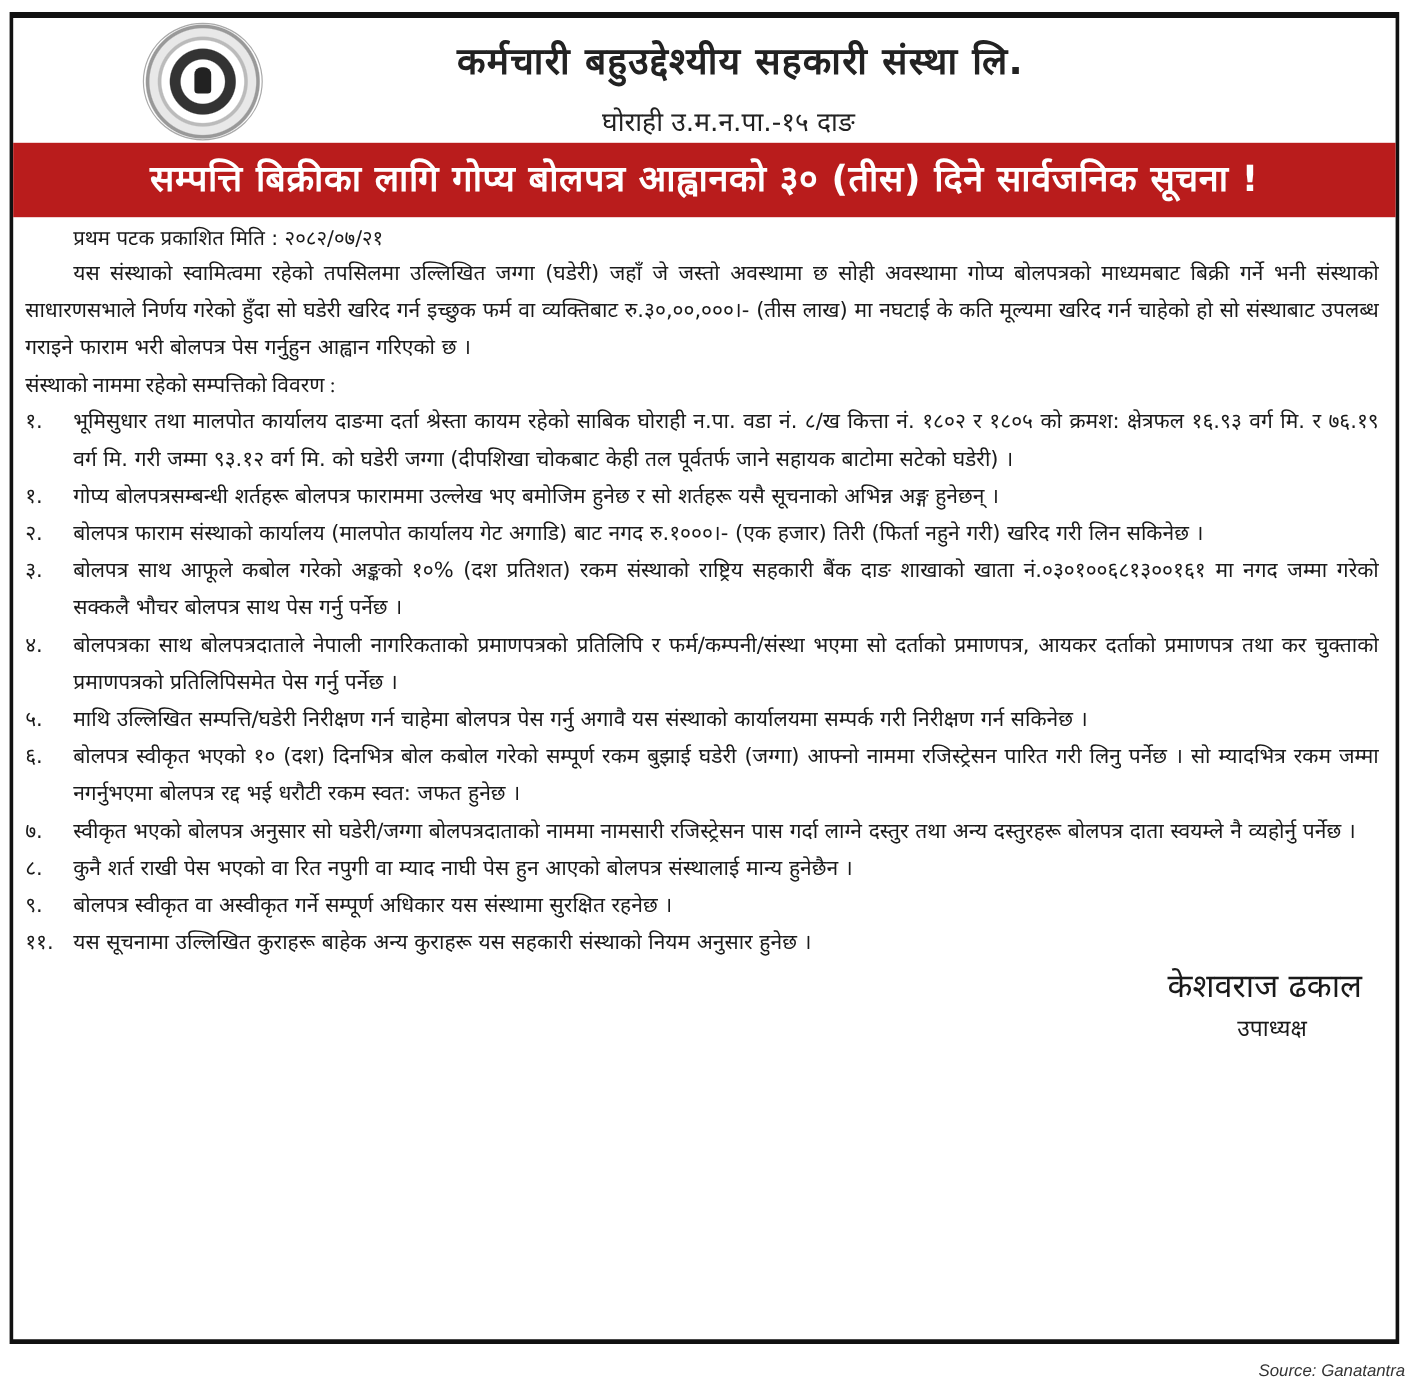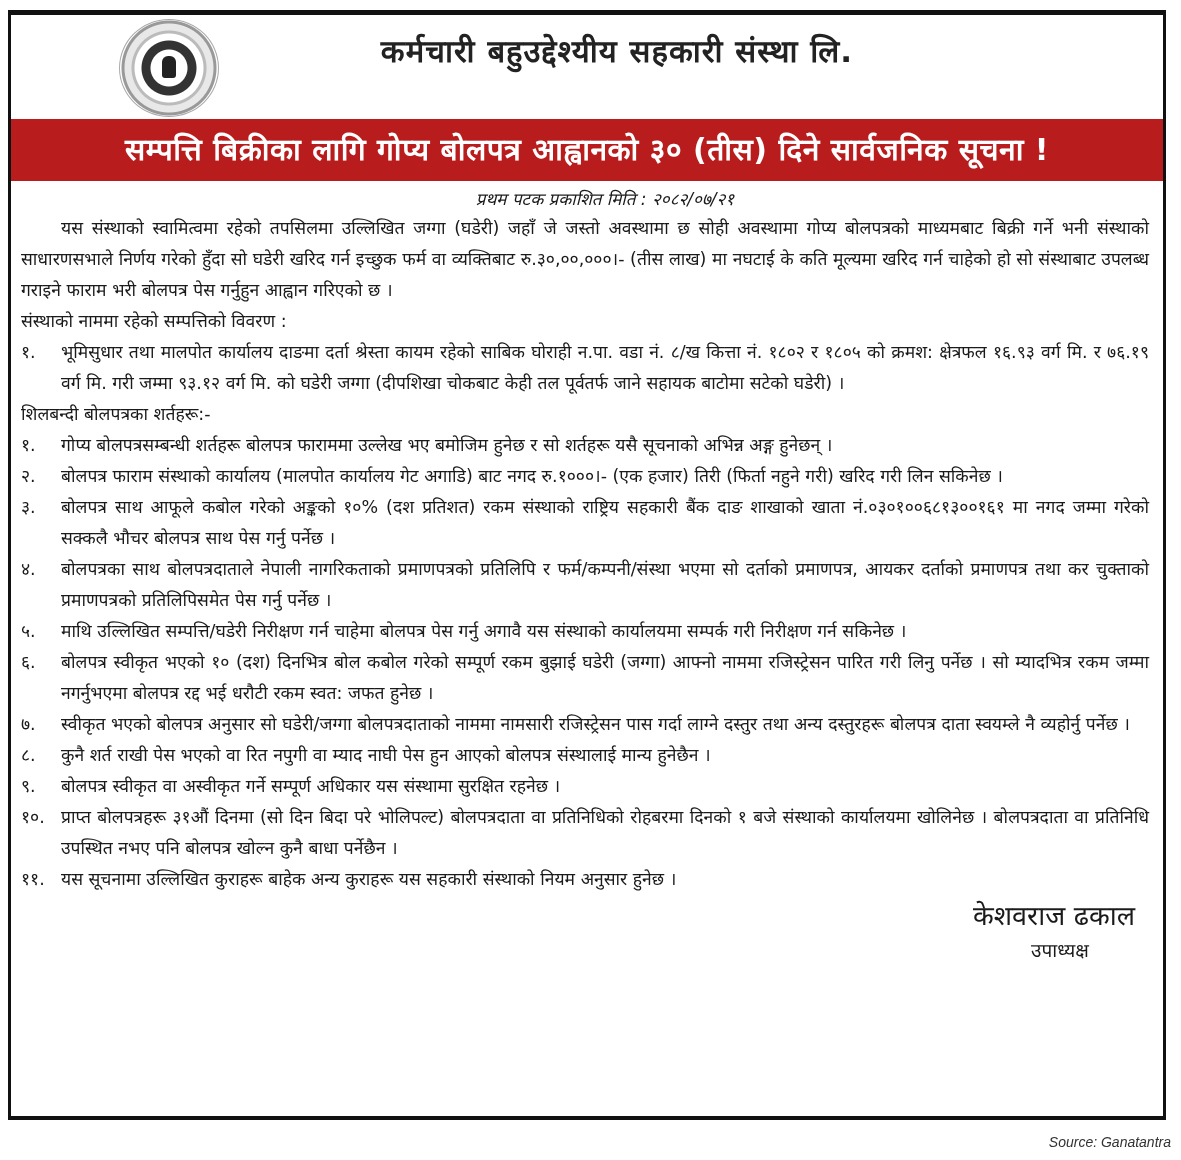--- a/index.html
+++ b/index.html
@@ -26,58 +26,58 @@
   }
   .org-address {
     position: absolute; left: 0; right: 0; top: 70px; text-align: center;
     font-size: 22px; color: #222; padding-left: 40px;
   }
   .title-bar {
     background: #b91c1c; color: #fff; height: 62px; line-height: 62px; text-align: center;
     font-size: 30px; font-weight: bold; white-space: nowrap; letter-spacing: 0.5px;
   }
   .content { padding: 6px 14px 0 10px; font-size: 17.5px; line-height: 31px; }
-  .pubdate { text-align: center; font-style: italic; font-size: 17px; line-height: 24px; margin-bottom: 2px; padding-left: 40px; }
+  .pubdate { font-size: 17px; line-height: 24px; margin-bottom: 2px; padding-left: 40px; }
   .para { text-indent: 40px; text-align: justify; }
-  .section-head { font-weight: normal; }
+  .section-head { font-weight: normal; font-family: Liberation Serif, serif; }
   .item { display: flex; }
   .item .num { width: 40px; flex: 0 0 40px; }
   .item .txt { flex: 1; text-align: justify; }
   .signature { text-align: right; margin-top: 2px; padding-right: 14px; }
   .sig-name { font-size: 27px; font-weight: normal; line-height: 38px; }
   .sig-title { font-size: 19px; line-height: 30px; padding-right: 46px; }
   .source {
     position: absolute; right: 10px; top: 1134px; font-family: "Liberation Sans", sans-serif;
     font-style: italic; font-size: 14px; color: #333;
   }
 </style>
 </head>
 <body>
 
 <div class="notice">
   <div class="header">
     <div class="logo">
       <div class="logo-inner"></div>
     </div>
     <div class="org-name">कर्मचारी बहुउद्देश्यीय सहकारी संस्था लि.</div>
+    <div class="org-address">घोराही उ.म.न.पा.-१५ दाङ</div>
   </div>
 
   <div class="title-bar">सम्पत्ति बिक्रीका लागि गोप्य बोलपत्र आह्वानको ३० (तीस) दिने सार्वजनिक सूचना !</div>
 
   <div class="content">
     <div class="pubdate">प्रथम पटक प्रकाशित मिति : २०८२/०७/२१</div>
     <div class="para">यस संस्थाको स्वामित्वमा रहेको तपसिलमा उल्लिखित जग्गा (घडेरी) जहाँ जे जस्तो अवस्थामा छ सोही अवस्थामा गोप्य बोलपत्रको माध्यमबाट बिक्री गर्ने भनी संस्थाको साधारणसभाले निर्णय गरेको हुँदा सो घडेरी खरिद गर्न इच्छुक फर्म वा व्यक्तिबाट रु.३०,००,०००।- (तीस लाख) मा नघटाई के कति मूल्यमा खरिद गर्न चाहेको हो सो संस्थाबाट उपलब्ध गराइने फाराम भरी बोलपत्र पेस गर्नुहुन आह्वान गरिएको छ ।</div>
 
     <div class="section-head">संस्थाको नाममा रहेको सम्पत्तिको विवरण :</div>
     <div class="item">
       <span class="num">१.</span>
       <span class="txt">भूमिसुधार तथा मालपोत कार्यालय दाङमा दर्ता श्रेस्ता कायम रहेको साबिक घोराही न.पा. वडा नं. ८/ख कित्ता नं. १८०२ र १८०५ को क्रमश: क्षेत्रफल १६.९३ वर्ग मि. र ७६.१९ वर्ग मि. गरी जम्मा ९३.१२ वर्ग मि. को घडेरी जग्गा (दीपशिखा चोकबाट केही तल पूर्वतर्फ जाने सहायक बाटोमा सटेको घडेरी) ।</span>
     </div>
 
-    <div class="section-head">शिलबन्दी बोलपत्रका शर्तहरू:-</div>
     <div class="item">
       <span class="num">१.</span>
       <span class="txt">गोप्य बोलपत्रसम्बन्धी शर्तहरू बोलपत्र फाराममा उल्लेख भए बमोजिम हुनेछ र सो शर्तहरू यसै सूचनाको अभिन्न अङ्ग हुनेछन् ।</span>
     </div>
     <div class="item">
       <span class="num">२.</span>
       <span class="txt">बोलपत्र फाराम संस्थाको कार्यालय (मालपोत कार्यालय गेट अगाडि) बाट नगद रु.१०००।- (एक हजार) तिरी (फिर्ता नहुने गरी) खरिद गरी लिन सकिनेछ ।</span>
     </div>
     <div class="item">
       <span class="num">३.</span>
@@ -101,24 +101,20 @@
     </div>
     <div class="item">
       <span class="num">८.</span>
       <span class="txt">कुनै शर्त राखी पेस भएको वा रित नपुगी वा म्याद नाघी पेस हुन आएको बोलपत्र संस्थालाई मान्य हुनेछैन ।</span>
     </div>
     <div class="item">
       <span class="num">९.</span>
       <span class="txt">बोलपत्र स्वीकृत वा अस्वीकृत गर्ने सम्पूर्ण अधिकार यस संस्थामा सुरक्षित रहनेछ ।</span>
     </div>
     <div class="item">
-      <span class="num">१०.</span>
-      <span class="txt">प्राप्त बोलपत्रहरू ३१औं दिनमा (सो दिन बिदा परे भोलिपल्ट) बोलपत्रदाता वा प्रतिनिधिको रोहबरमा दिनको १ बजे संस्थाको कार्यालयमा खोलिनेछ । बोलपत्रदाता वा प्रतिनिधि उपस्थित नभए पनि बोलपत्र खोल्न कुनै बाधा पर्नेछैन ।</span>
-    </div>
-    <div class="item">
       <span class="num">११.</span>
       <span class="txt">यस सूचनामा उल्लिखित कुराहरू बाहेक अन्य कुराहरू यस सहकारी संस्थाको नियम अनुसार हुनेछ ।</span>
     </div>
 
     <div class="signature">
       <div class="sig-name">केशवराज ढकाल</div>
       <div class="sig-title">उपाध्यक्ष</div>
     </div>
   </div>
 </div>

